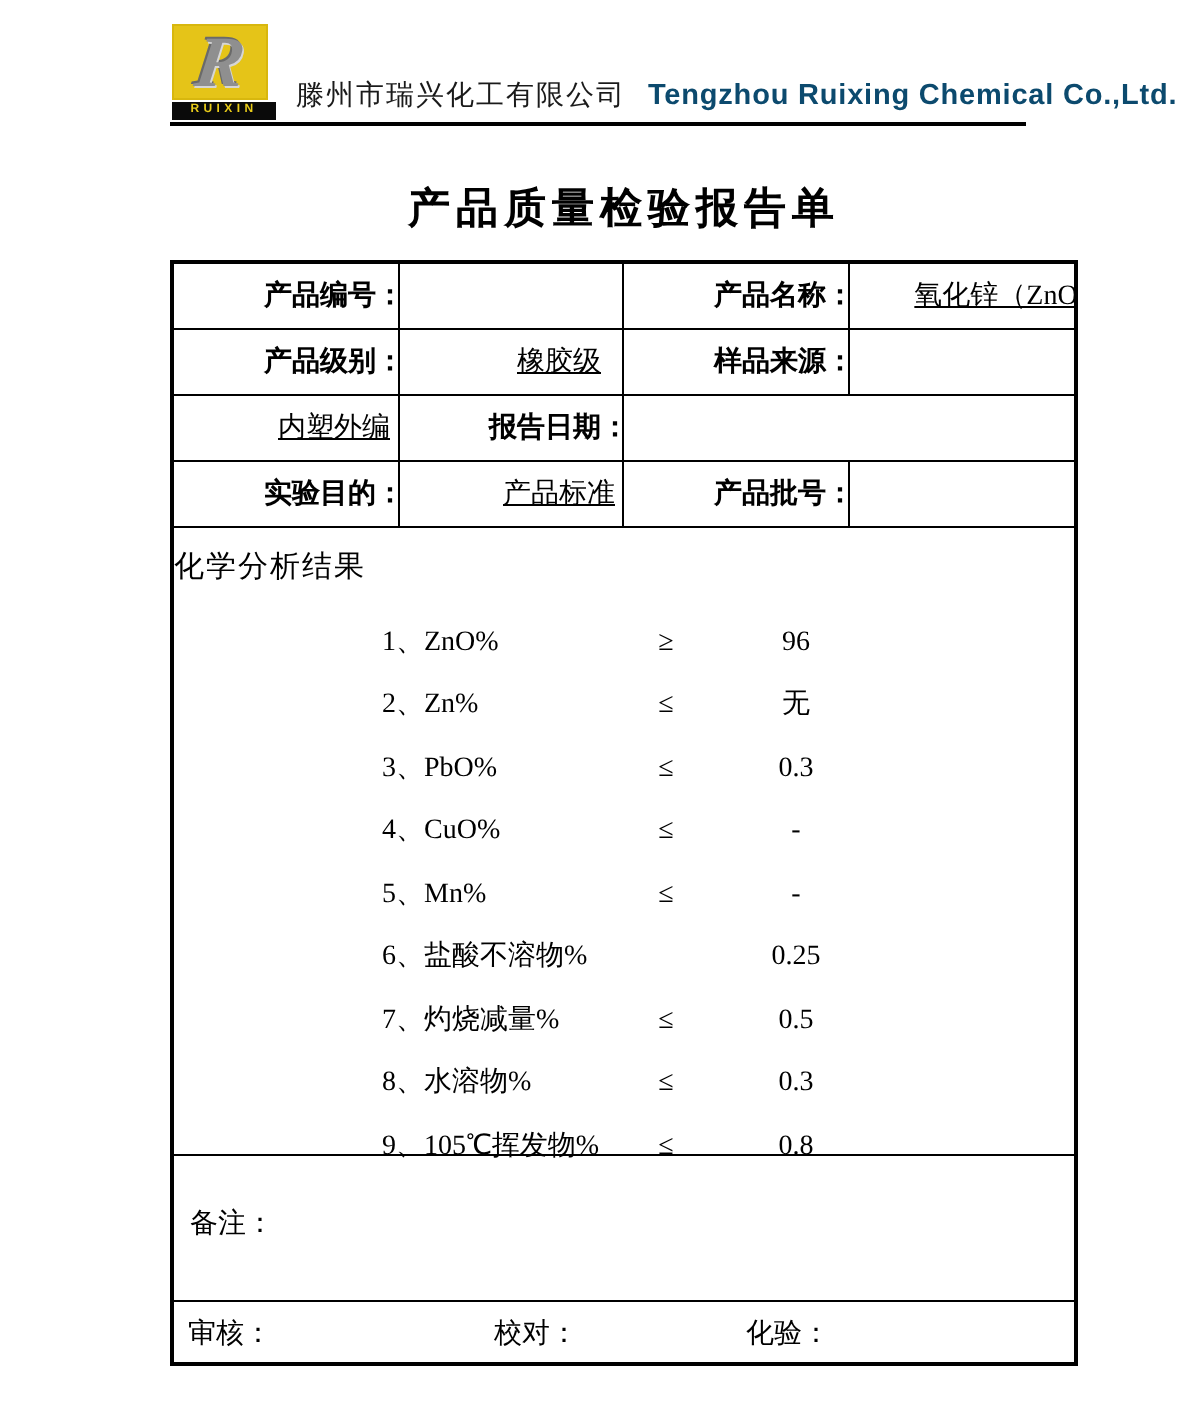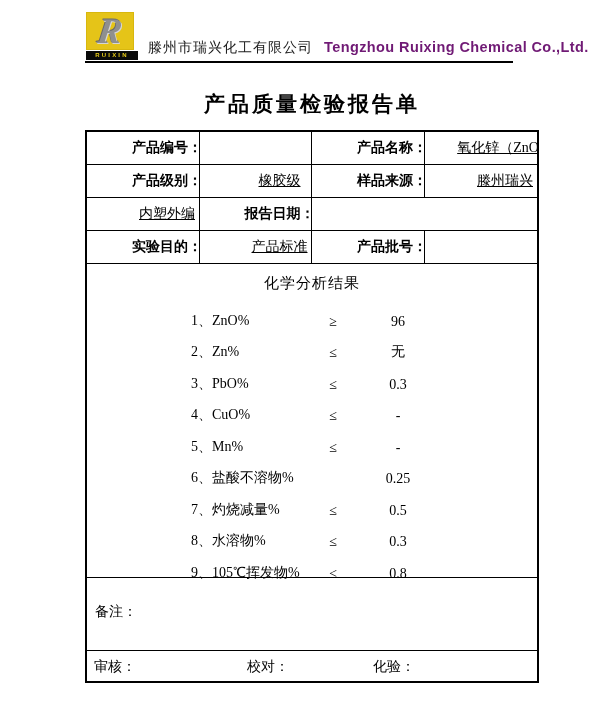--- a/index.html
+++ b/index.html
@@ -7,36 +7,36 @@
   body { width:600px; height:707px; position:relative; font-family:"Liberation Sans", sans-serif; color:#000; }
   .page { position:absolute; inset:0; background:#fff; }
 
   
   .logo { position:absolute; left:86px; top:12px; width:52px; }
   .logo-square { width:48px; height:38px; background:#e5c418; display:flex; align-items:center; justify-content:center; box-shadow:0 0 0 1px #d8b70e inset; }
   .logo-r { font-family:"Liberation Serif", serif; font-style:italic; font-weight:bold; font-size:36px; line-height:1; color:#8f8f8f; text-shadow:1px 1px 0 #d6d6d6, -1px -1px 0 #6a6a6a; transform:skewX(-8deg); }
   .logo-bar { width:52px; height:9px; background:#0a0a0a; color:#e8cb1a; font-size:6px; font-weight:bold; letter-spacing:2.2px; text-align:center; line-height:9px; margin-top:1px; }
   .company-line { position:absolute; left:148px; top:39px; display:flex; align-items:baseline; gap:11px; white-space:nowrap; }
   .company-cn { font-family:"Liberation Serif", serif; font-size:14px; color:#1a1a1a; letter-spacing:1px; }
-  .company-en { font-family:"Liberation Sans", sans-serif; font-weight:bold; font-size:14.5px; letter-spacing:0.4px; color:#701a75; }
+  .company-en { font-family:"Liberation Sans", sans-serif; font-weight:bold; font-size:14.5px; letter-spacing:0.4px; color:#0c4a6e; }
   .header-rule { position:absolute; left:85px; top:61px; width:428px; height:2px; background:#000; }
 
   
   .doc-title { position:absolute; left:12px; top:90px; width:600px; text-align:center; font-size:21px; font-weight:bold; letter-spacing:3px; }
 
   
   .report-table { position:absolute; left:85px; top:130px; width:454px; height:553px; border:2px solid #000; background:#fff; }
   .info-row { display:grid; grid-template-columns:113px 112px 113px 112px; height:33px; border-bottom:1.5px solid #000; }
   .cell { display:flex; align-items:center; justify-content:center; font-size:14px; overflow:hidden; white-space:nowrap;padding-left:48px; }
   .cell-border { border-right:1.5px solid #000; }
   .cell-label { font-weight:bold; font-family:"Liberation Sans", sans-serif; }
   .cell-value { font-family:"Liberation Serif", serif;text-decoration:underline; }
 
   .analysis { height:314px; border-bottom:1.5px solid #000; padding-top:10px; }
-  .analysis-title { text-align:center; font-family:"Liberation Serif", serif; font-size:15px; height:24px; letter-spacing:1px; }
+  .analysis-title { font-family:"Liberation Serif", serif; font-size:15px; height:24px; letter-spacing:1px; }
   .analysis-item { display:flex; align-items:flex-end; height:31.5px; padding-left:104px; font-family:"Liberation Serif", serif; font-size:14px; }
   .item-name { width:117px; text-align:left; white-space:nowrap; }
   .item-op { width:50px; text-align:center; }
   .item-value { width:80px; text-align:center; }
 
   .remarks-row { height:53px; border-bottom:1.5px solid #000; padding:5px 8px; font-family:"Liberation Serif", serif; font-size:14px;margin-top:20px; }
   .footer-row { position:relative; height:50px; font-family:"Liberation Serif", serif; font-size:14px; }
   .footer-label { position:absolute; top:7px; white-space:nowrap; }
   .footer-review { left:7px; }
   .footer-proofread { left:160px; }
@@ -67,21 +67,20 @@
       <div class="cell cell-label cell-border">产品编号：</div>
       <div class="cell cell-value cell-border"></div>
       <div class="cell cell-label cell-border">产品名称：</div>
       <div class="cell cell-value">氧化锌（ZnO）</div>
     </div>
 
     <div class="info-row">
       <div class="cell cell-label cell-border">产品级别：</div>
       <div class="cell cell-value cell-border">橡胶级</div>
       <div class="cell cell-label cell-border">样品来源：</div>
-      <div class="cell cell-value">滕州瑞兴</div>
     </div>
 
     <div class="info-row">
       <div class="cell cell-value cell-border">内塑外编</div>
       <div class="cell cell-label cell-border">报告日期：</div>
       <div class="cell cell-value"></div>
     </div>
 
     <div class="info-row">
       <div class="cell cell-label cell-border">实验目的：</div>

